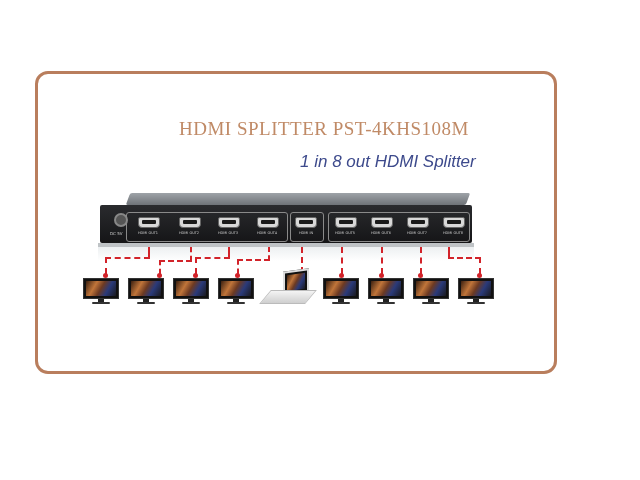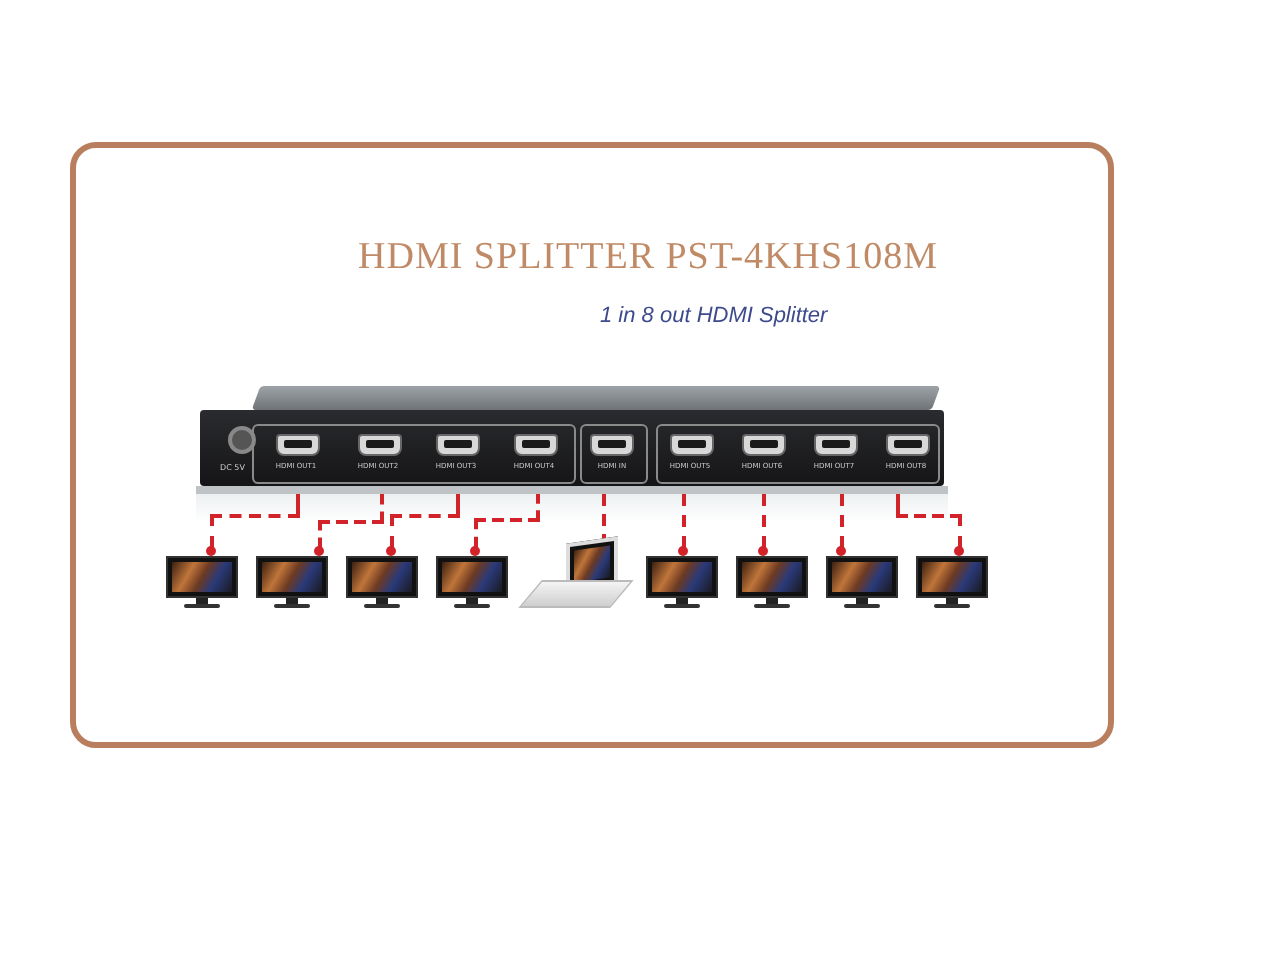--- a/index.html
+++ b/index.html
@@ -1,19 +1,19 @@
 <!DOCTYPE html>
 <html><head>
 <meta charset="utf-8">
 <style>
   html,body{margin:0;padding:0;background:#fff;}
   body{width:640px;height:480px;position:relative;overflow:hidden;font-family:"DejaVu Sans",sans-serif;}
   .frame{position:absolute;left:35px;top:71px;width:522px;height:303px;border:3px solid #b97e5d;border-radius:13px;box-sizing:border-box;background:#fff;}
   .title{position:absolute;left:0;top:118px;width:640px;text-align:center;font-family:Liberation Serif, serif;font-size:19px;color:#c08a66;letter-spacing:0.5px;padding-left:8px;box-sizing:border-box;}
-  .subtitle{position:absolute;left:300px;top:152px;font-family:"Liberation Sans",sans-serif;font-style:italic;font-size:11px;color:#3d4a8c;}
+  .subtitle{position:absolute;left:300px;top:152px;font-family:"Liberation Sans",sans-serif;font-style:italic;font-size:17px;color:#3d4a8c;}
   .device-top{position:absolute;left:128px;top:193px;width:340px;height:12px;background:linear-gradient(#9ea3a8,#6f7378);transform:skewX(-20deg);border-radius:2px;}
   .device{position:absolute;left:100px;top:205px;width:372px;height:38px;background:linear-gradient(#2a2b2e,#151517);border-radius:2px;}
   .device-bottom{position:absolute;left:98px;top:243px;width:376px;height:4px;background:#bfc3c6;}
   .dc{position:absolute;left:14px;top:8px;width:10px;height:10px;border-radius:50%;background:#555;border:2px solid #888;}
   .dc-label{position:absolute;left:10px;top:26px;font-size:4px;color:#ccc;font-family:"DejaVu Sans",sans-serif;}
   .group{position:absolute;top:7px;height:28px;border:1px solid #8a8a8a;border-radius:3px;}
   .port{position:absolute;top:12px;width:20px;height:9px;background:#d8d8d8;border:1px solid #666;border-radius:2px 2px 4px 4px;}
   .port::after{content:"";position:absolute;left:3px;top:2px;width:14px;height:4px;background:#1a1a1a;border-radius:1px;}
   .port-label{position:absolute;top:26px;width:30px;text-align:center;font-size:3.5px;color:#ccc;font-family:"DejaVu Sans",sans-serif;}
   .wire{position:absolute;border-color:#d2232a;border-style:dashed;border-width:0;}

